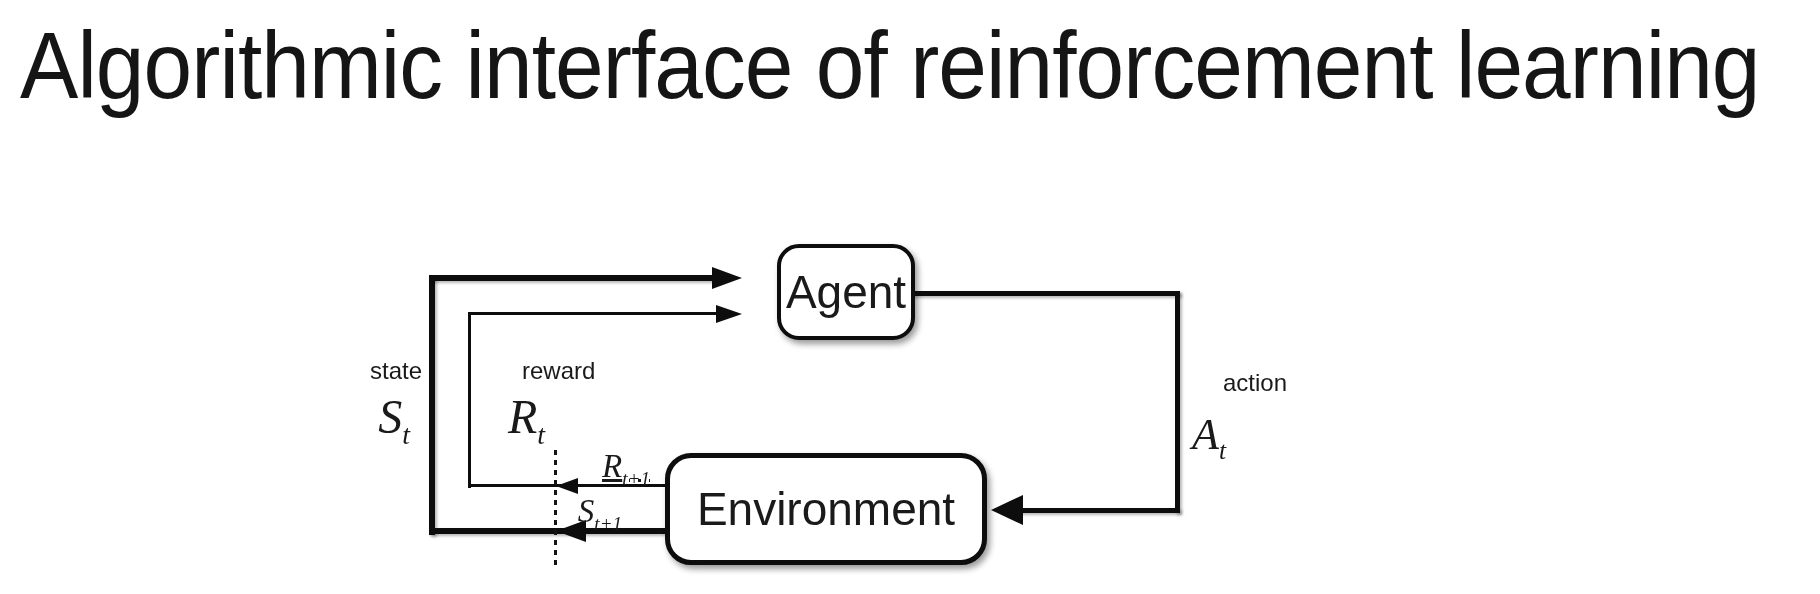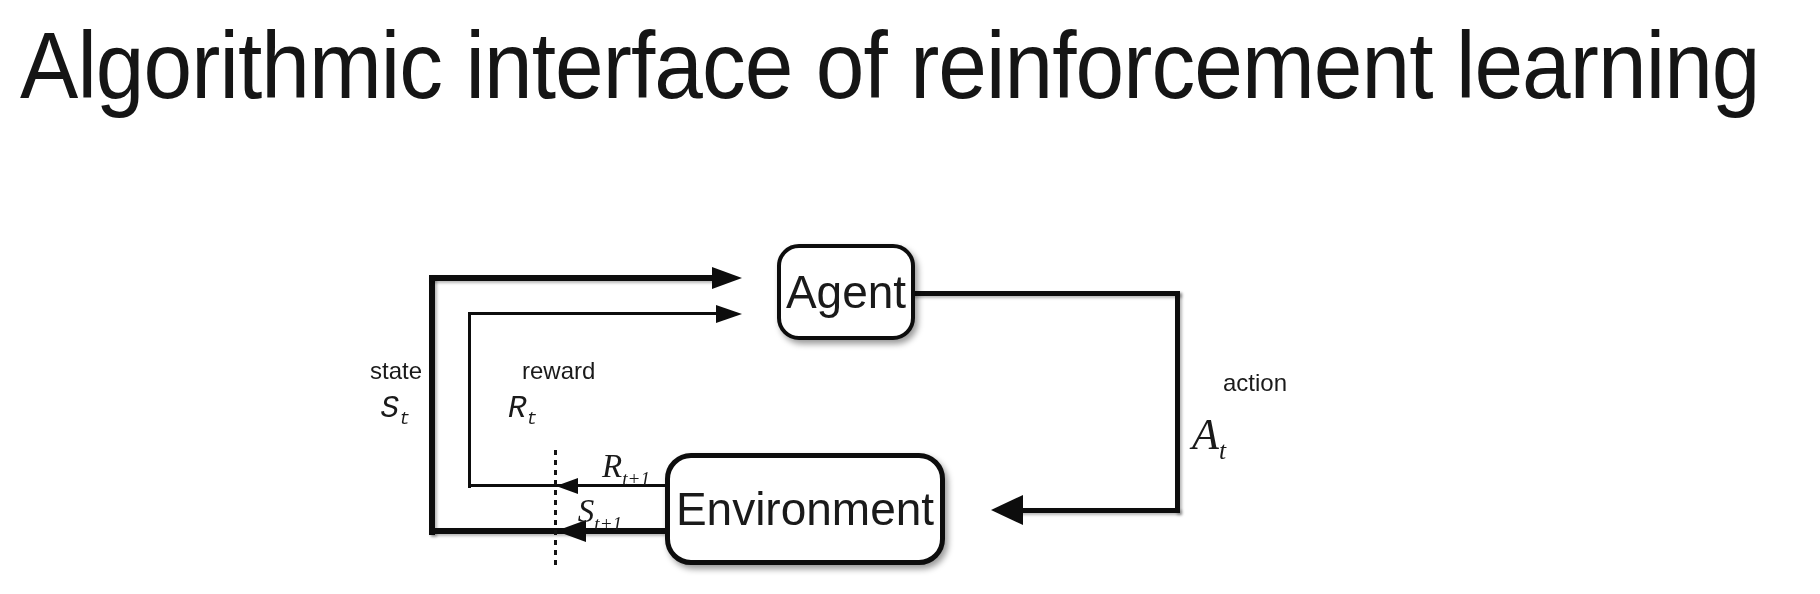--- a/index.html
+++ b/index.html
@@ -70,21 +70,21 @@
   .math {
     position: absolute;
     font-family: "Liberation Serif", serif;
     font-style: italic;
     line-height: 1;
     color: #1a1a1a;
     z-index: 4;
     white-space: nowrap;
   }
   .math sub { font-size: 58%; line-height: 0; }
-  .math.big { font-size: 31px; font-family: Liberation Mono, monospace; }
+  .math.big { font-size: 48px; }
   .math.mid { font-size: 44px; font-family: Liberation Serif, serif; }
   .math.small { font-size: 33px; }
   .align-right { text-align: right; }
 </style>
 </head>
 <body>
 
 <div class="canvas">
 
   <div class="slide-title">Algorithmic interface of reinforcement learning</div>
@@ -107,40 +107,40 @@
     <div class="ln shadowed" style="left:1175px; top:291px; width:5px; height:222px;"></div>
     <div class="ln shadowed" style="left:1018px; top:508px; width:162px; height:5px;"></div>
     <div class="arrow left-huge" style="left:991px; top:495px;"></div>
 
     <div class="dashed-v" style="left:554px; top:450px; height:120px;"></div>
 
     <div class="node agent" style="left:777px; top:244px; width:138px; height:96px;">
       <span class="node-label">Agent</span>
     </div>
 
-    <div class="node environment" style="left:665px; top:453px; width:280px; height:112px;">
+    <div class="node environment" style="left:665px; top:453px; width:322px; height:112px;">
       <span class="node-label">Environment</span>
     </div>
 
     <div class="edge-word align-right" style="left:330px; top:359px; width:92px;">state</div>
     <div class="math big align-right" style="left:330px; top:393px; width:80px;">
       <span>S</span><sub>t</sub>
     </div>
 
     <div class="edge-word" style="left:482px; top:359px;margin-left:40px;">reward</div>
     <div class="math big" style="left:508px; top:393px;">
       <span>R</span><sub>t</sub>
     </div>
 
     <div class="edge-word" style="left:1192px; top:371px;margin-left:31px;">action</div>
     <div class="math mid" style="left:1192px; top:413px;">
       <span>A</span><sub>t</sub>
     </div>
 
-    <div class="math small align-right" style="left:550px; top:450px; width:100px;">
+    <div class="math small align-right" style="left:550px; top:450px; width:100px;text-decoration:underline;">
       <span>R</span><sub>t+1</sub>
     </div>
     <div class="math small align-right" style="left:550px; top:495px; width:100px;text-align:center;">
       <span>S</span><sub>t+1</sub>
     </div>
 
   </div>
 </div>
 
 </body></html>

